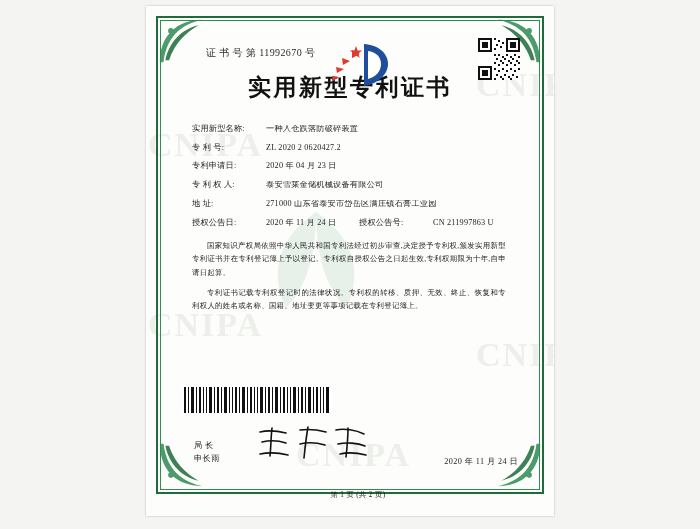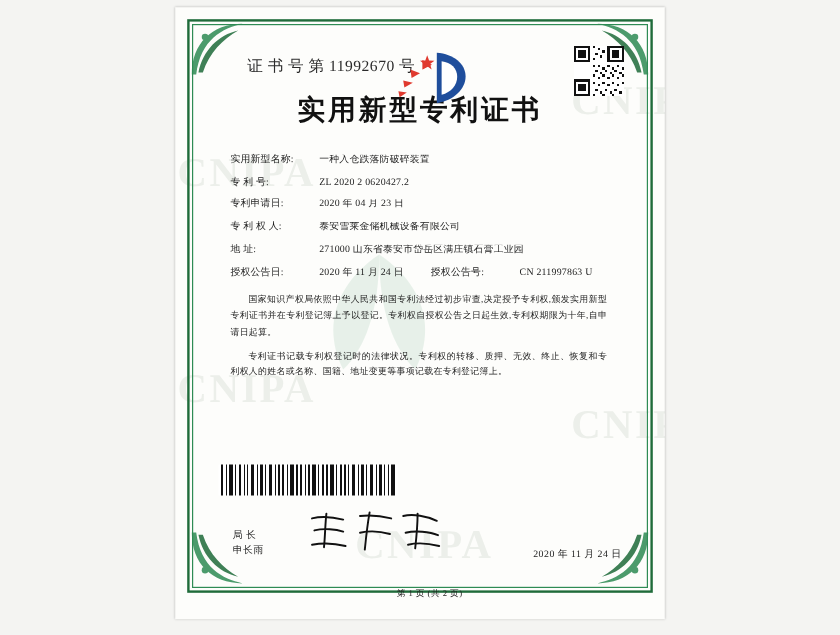--- a/index.html
+++ b/index.html
@@ -82,21 +82,21 @@
 
   
   .content {
     position: absolute;
     left: 28px; top: 26px;
     width: 352px;
     height: 455px;
   }
 
   .cert-no {
-    font-size: 13px;
+    font-size: 10px;
     color: #2b2b2b;
     letter-spacing: 0.4px;
     margin-left: 32px;
     margin-top: 14px;
   }
 
   
   .qr {
     position: absolute;
     right: 6px;

